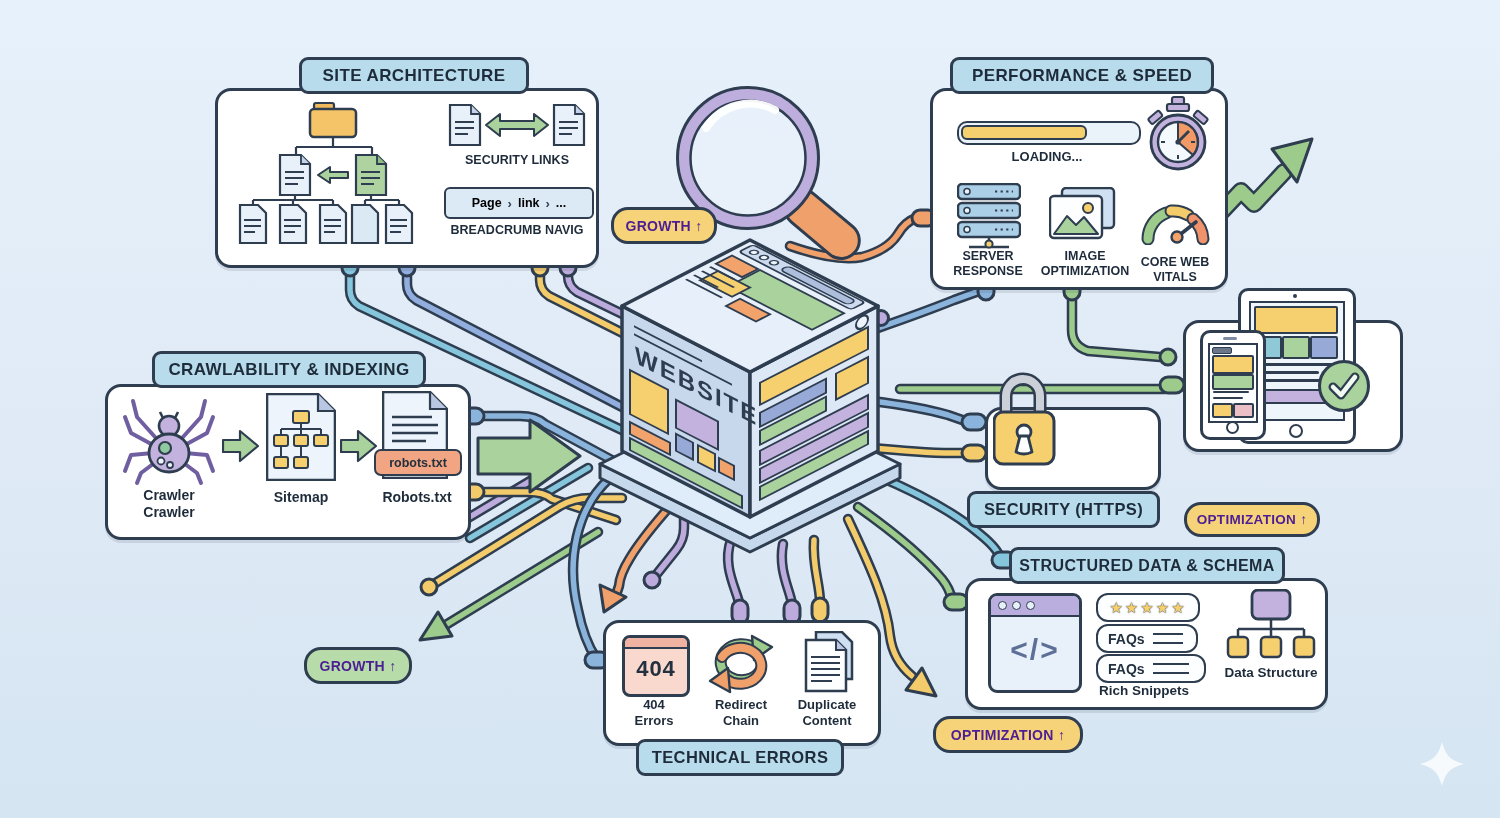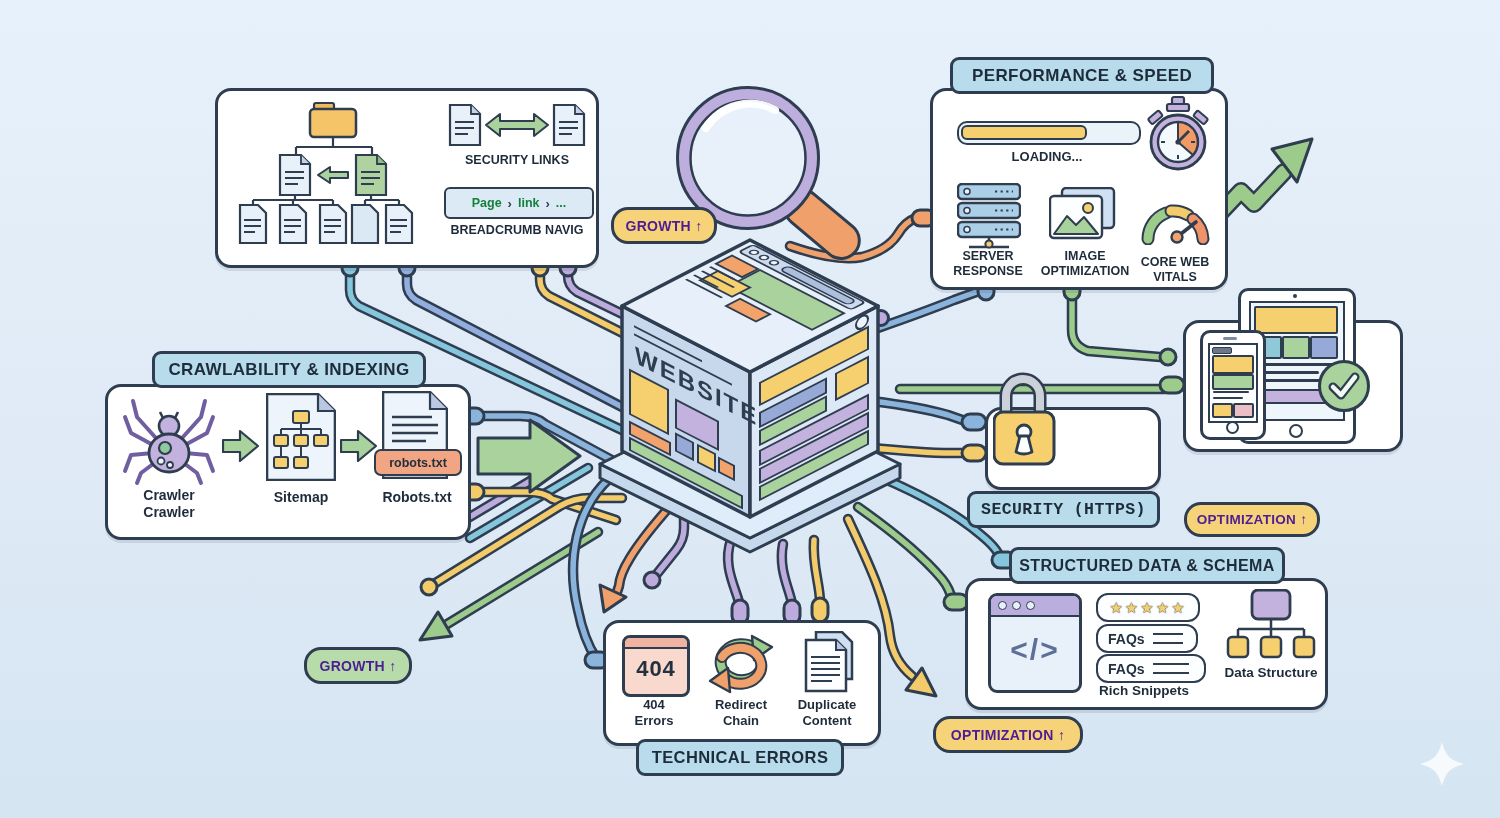--- a/index.html
+++ b/index.html
@@ -22,21 +22,21 @@
   .wire{fill:none;stroke-linecap:round;stroke-linejoin:round;stroke-width:var(--iw,5.5);}
   .wire-o{fill:none;stroke:#2e3d4f !important;stroke-linecap:round;stroke-linejoin:round;
     stroke-width:var(--ow,10.5);}
   .stub{stroke:#2e3d4f;stroke-width:3;}
   .ah{stroke:#2e3d4f;stroke-width:3;stroke-linejoin:round;}
   .ln{stroke:#2e3d4f;fill:none;}
   .bar{position:absolute;height:2.5px;background:#2e3d4f;border-radius:2px;}
   .blk{position:absolute;border:2px solid #2e3d4f;border-radius:2px;}
   .faqbox{position:absolute;height:25px;background:#fdfeff;border:2.5px solid #2e3d4f;
     border-radius:12px;display:flex;align-items:center;padding:0 10px;gap:8px;}
-  .breadseg{font-weight:bold;font-size:12.5px;color:#15803d;}
+  .breadseg{font-weight:bold;font-size:12.5px;color:#000000;}
   .chev{font-weight:bold;font-size:13px;color:#2e3d4f;}
 </style>
 </head>
 <body>
 
 <div id="canvas">
 
 <svg class="abs" style="left:0;top:0" width="1500" height="818" viewBox="0 0 1500 818">
 
   <path class="wire-o" stroke="#85c6dc" d="M588,468 L470,538"></path>
@@ -252,20 +252,21 @@
   <div class="cap" style="left:224px;top:62px;width:150px;font-size:12.5px;">SECURITY LINKS</div>
   <div class="abs" style="left:226px;top:96px;width:146px;height:28px;background:#dceaf6;border:2.5px solid #2e3d4f;border-radius:6px;display:flex;align-items:center;justify-content:center;gap:6px;">
     <span class="breadseg">Page</span>
     <span class="chev">›</span>
     <span class="breadseg">link</span>
     <span class="chev">›</span>
     <span class="breadseg">...</span>
   </div>
   <div class="cap" style="left:222px;top:132px;width:154px;font-size:12.5px;">BREADCRUMB NAVIG</div>
 </div>
+<div class="tbadge" style="left:299px;top:57px;width:224px;height:31px;">SITE ARCHITECTURE</div>
 
 <div class="panel" style="left:930px;top:88px;width:292px;height:196px;">
   <div class="abs" style="left:24px;top:30px;width:180px;height:20px;background:#eaf2fa;border:2.5px solid #2e3d4f;border-radius:10px;">
     <div style="position:absolute;left:2px;top:2px;width:68%;height:11px;background:#f6cf6e;border:2px solid #2e3d4f;border-radius:6px;"></div>
   </div>
   <div class="cap" style="left:24px;top:58px;width:180px;font-size:13px;">LOADING...</div>
   <svg class="abs" style="left:212px;top:4px" width="66" height="78" viewBox="0 0 66 78">
     <rect x="27" y="2" width="12" height="9" rx="2" fill="#c3b2de" stroke="#2e3d4f" stroke-width="2.2"></rect>
     <rect x="22" y="9" width="22" height="7" rx="2" fill="#c3b2de" stroke="#2e3d4f" stroke-width="2.2"></rect>
     <g transform="rotate(-40 10 22)">
@@ -404,21 +405,21 @@
 </div>
 
 <div class="panel" style="left:985px;top:407px;width:170px;height:77px;"></div>
 <svg class="abs" style="left:993px;top:366px;z-index:5" width="66" height="102" viewBox="0 0 66 102">
   <path d="M13,50 V30 A17,17 0 0 1 47,30 V50" fill="none" stroke="#2e3d4f" stroke-width="13" stroke-linecap="round"></path>
   <path d="M13,50 V30 A17,17 0 0 1 47,30 V50" fill="none" stroke="#ccd1d9" stroke-width="8" stroke-linecap="round"></path>
   <rect x="1" y="46" width="60" height="52" rx="9" fill="#f6cf6e" stroke="#2e3d4f" stroke-width="3"></rect>
   <circle cx="31" cy="66" r="7" fill="#fdfeff" stroke="#2e3d4f" stroke-width="2.8"></circle>
   <path d="M27,70 L23,86 Q31,90 39,86 L35,70 Z" fill="#fdfeff" stroke="#2e3d4f" stroke-width="2.8" stroke-linejoin="round"></path>
 </svg>
-<div class="tbadge" style="left:967px;top:491px;width:187px;height:31px;font-size:16.5px;font-family:Liberation Mono, monospace;">SECURITY (HTTPS)</div>
+<div class="tbadge" style="left:967px;top:491px;width:187px;height:31px;font-size:16.5px;">SECURITY (HTTPS)</div>
 
 <div class="panel" style="left:965px;top:578px;width:357px;height:126px;">
   <div class="abs" style="left:20px;top:12px;width:88px;height:94px;border:3px solid #2e3d4f;border-radius:9px;background:#e8f1fa;overflow:hidden;">
     <div style="height:19px;background:#b9aede;border-bottom:2.5px solid #2e3d4f;display:flex;align-items:center;gap:5px;padding-left:7px;">
       <span style="width:7px;height:7px;border-radius:50%;background:#e8f1fa;border:1.8px solid #2e3d4f;display:inline-block"></span>
       <span style="width:7px;height:7px;border-radius:50%;background:#e8f1fa;border:1.8px solid #2e3d4f;display:inline-block"></span>
       <span style="width:7px;height:7px;border-radius:50%;background:#e8f1fa;border:1.8px solid #2e3d4f;display:inline-block"></span>
     </div>
     <div style="display:flex;align-items:center;justify-content:center;height:66px;font-weight:bold;font-size:30px;color:#5d6f96;letter-spacing:2px;">&lt;/&gt;</div>
   </div>

